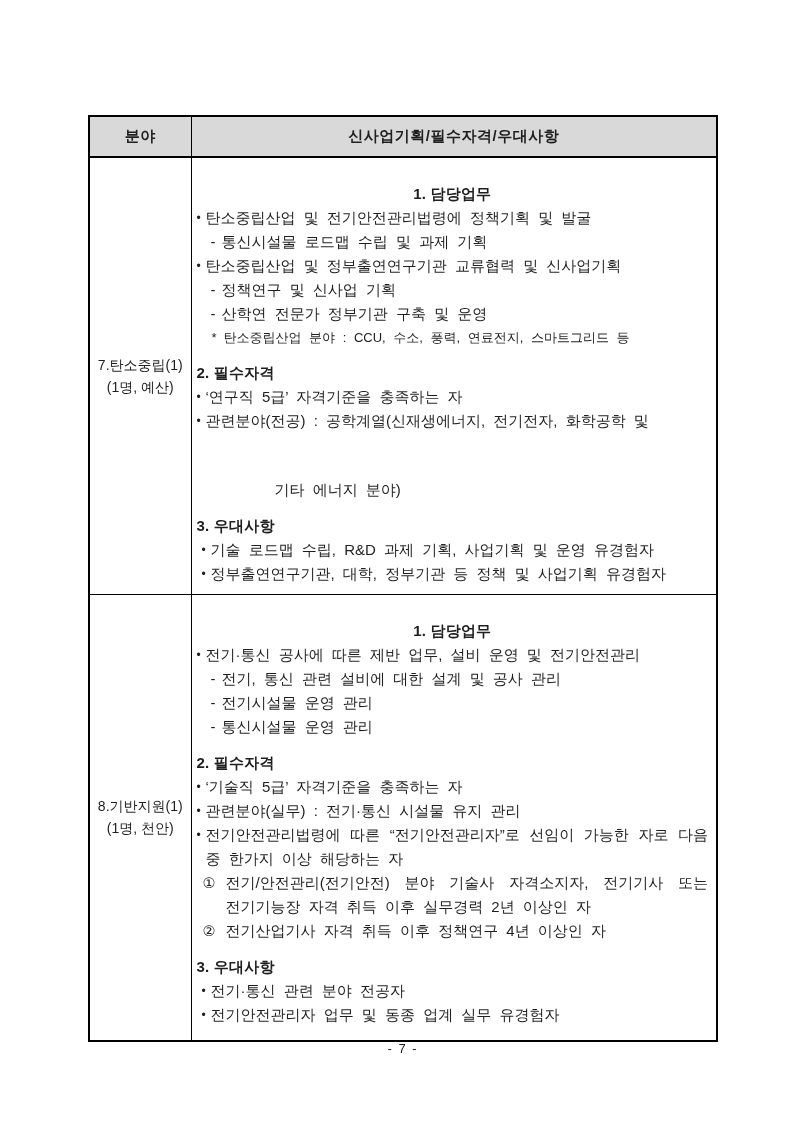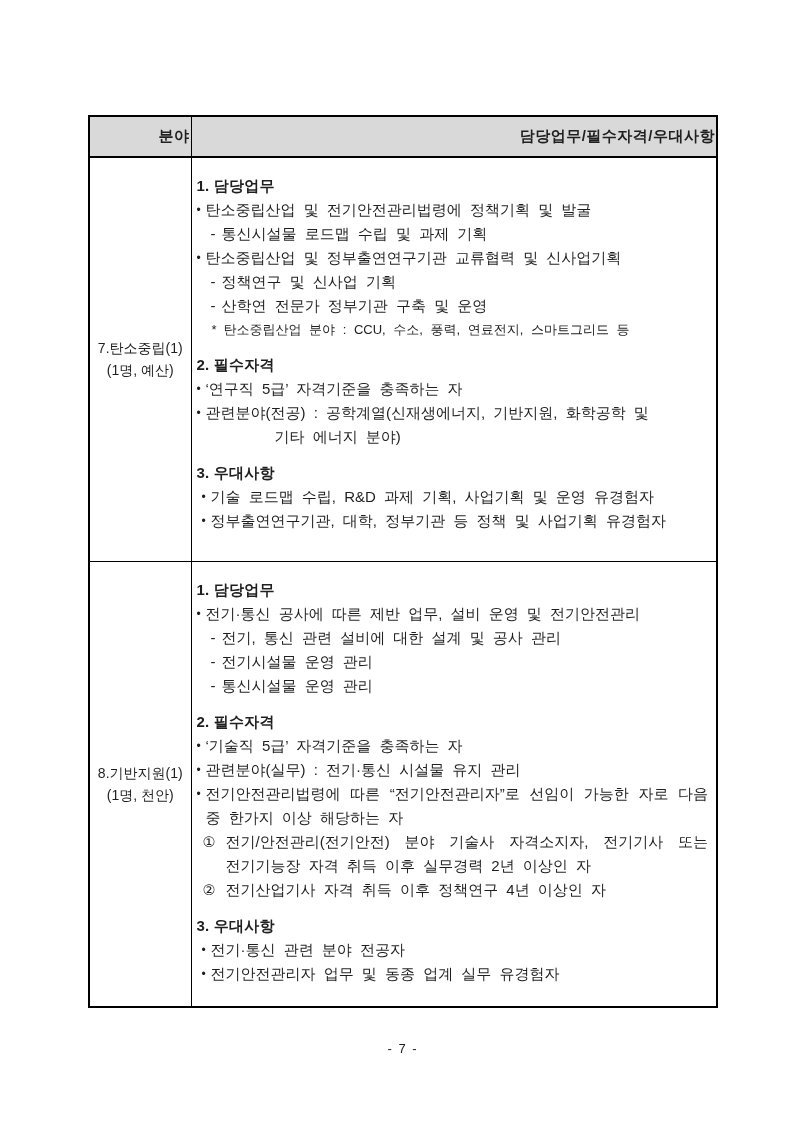--- a/index.html
+++ b/index.html
@@ -18,21 +18,21 @@
     table-layout: fixed;
     width: 628px;
     border: 2px solid #000;
   }
   table.job-table th, table.job-table td { border: 1px solid #000; }
   table.job-table thead th {
     background: #d9d9d9;
     font-weight: bold;
     font-size: 15px;
     height: 37px;
-    text-align: right;
+    text-align: center;
     border-bottom: 2px solid #000;
     letter-spacing: 0.5px;
   }
   .col-field  { width: 102px; }
   .col-detail { width: 526px; }
 
   tr.row-0 { height: 404px; }
   tr.row-1 { height: 446px; }
 
   td.field-cell {
@@ -47,42 +47,42 @@
     padding: 16px 8px 8px 5px;
     font-size: 15px;
   }
 
   .sec-title {
     font-weight: bold;
     line-height: 24px;
     margin-top: 12px;
     letter-spacing: 0.2px;
   }
-  .sec-title.first { margin-top: 0; }
+  .sec-title.first { margin-top: 8px; text-align: center; }
 
   .item {
     position: relative;
     line-height: 24px;
     text-align: justify;
     word-spacing: 4px;
     word-break: keep-all;
   }
   .item .mk { position: absolute; top: 0; }
 
   .item.bullet  { padding-left: 9px;  }
   .item.bullet .mk { left: 0; font-size: 12px; }
   .item.bullet2 { padding-left: 14px; }
   .item.bullet2 .mk { left: 5px; font-size: 12px; }
   .item.dash    { padding-left: 25px; }
   .item.dash .mk { left: 14px; }
   .item.note    { padding-left: 27px; font-size: 13px; line-height: 23px; }
   .item.note .mk { left: 15px; }
   .item.circled { padding-left: 29px; }
   .item.circled .mk { left: 6px; font-size: 14.5px; }
-  .item.cont    { padding-left: 78px; }
+  .item.cont    { padding-left: 78px; margin-top: 45px; }
 
   .page-footer {
     position: absolute;
     left: 88px; top: 1041px;
     width: 628px;
     text-align: center;
     font-size: 13px;
     color: #1f1f1f;
     word-spacing: 3px;
   }
@@ -92,40 +92,40 @@
 
 <div class="table-wrap">
   <table class="job-table">
     <colgroup>
       <col class="col-field">
       <col class="col-detail">
     </colgroup>
     <thead>
       <tr>
         <th>분야</th>
-        <th>담당업무/필수자격/우대사항</th>
+        <th>신사업기획/필수자격/우대사항</th>
       </tr>
     </thead>
     <tbody id="job-table-body">
         <tr class="row-0">
           <td class="field-cell">
             <div>7.탄소중립(1)</div>
             <div>(1명, 예산)</div>
           </td>
           <td class="details-cell">
             <div class="sec-title first">1. 담당업무</div>
             <div class="item bullet"><span class="mk">•</span><span class="txt">탄소중립산업 및 전기안전관리법령에 정책기획 및 발굴</span></div>
             <div class="item dash"><span class="mk">-</span><span class="txt">통신시설물 로드맵 수립 및 과제 기획</span></div>
             <div class="item bullet"><span class="mk">•</span><span class="txt">탄소중립산업 및 정부출연연구기관 교류협력 및 신사업기획</span></div>
             <div class="item dash"><span class="mk">-</span><span class="txt">정책연구 및 신사업 기획</span></div>
             <div class="item dash"><span class="mk">-</span><span class="txt">산학연 전문가 정부기관 구축 및 운영</span></div>
             <div class="item note"><span class="mk">*</span><span class="txt">탄소중립산업 분야 : CCU, 수소, 풍력, 연료전지, 스마트그리드 등</span></div>
             <div class="sec-title">2. 필수자격</div>
             <div class="item bullet"><span class="mk">•</span><span class="txt">‘연구직 5급’ 자격기준을 충족하는 자</span></div>
-            <div class="item bullet"><span class="mk">•</span><span class="txt">관련분야(전공) : 공학계열(신재생에너지, 기반지원, 화학공학 및</span></div>
+            <div class="item bullet"><span class="mk">•</span><span class="txt">관련분야(전공) : 공학계열(신재생에너지, 전기전자, 화학공학 및</span></div>
             <div class="item cont"><span class="txt">기타 에너지 분야)</span></div>
             <div class="sec-title">3. 우대사항</div>
             <div class="item bullet2"><span class="mk">•</span><span class="txt">기술 로드맵 수립, R&amp;D 과제 기획, 사업기획 및 운영 유경험자</span></div>
             <div class="item bullet2"><span class="mk">•</span><span class="txt">정부출연연구기관, 대학, 정부기관 등 정책 및 사업기획 유경험자</span></div>
           </td>
         </tr>
         <tr class="row-1">
           <td class="field-cell">
             <div>8.기반지원(1)</div>
             <div>(1명, 천안)</div>

